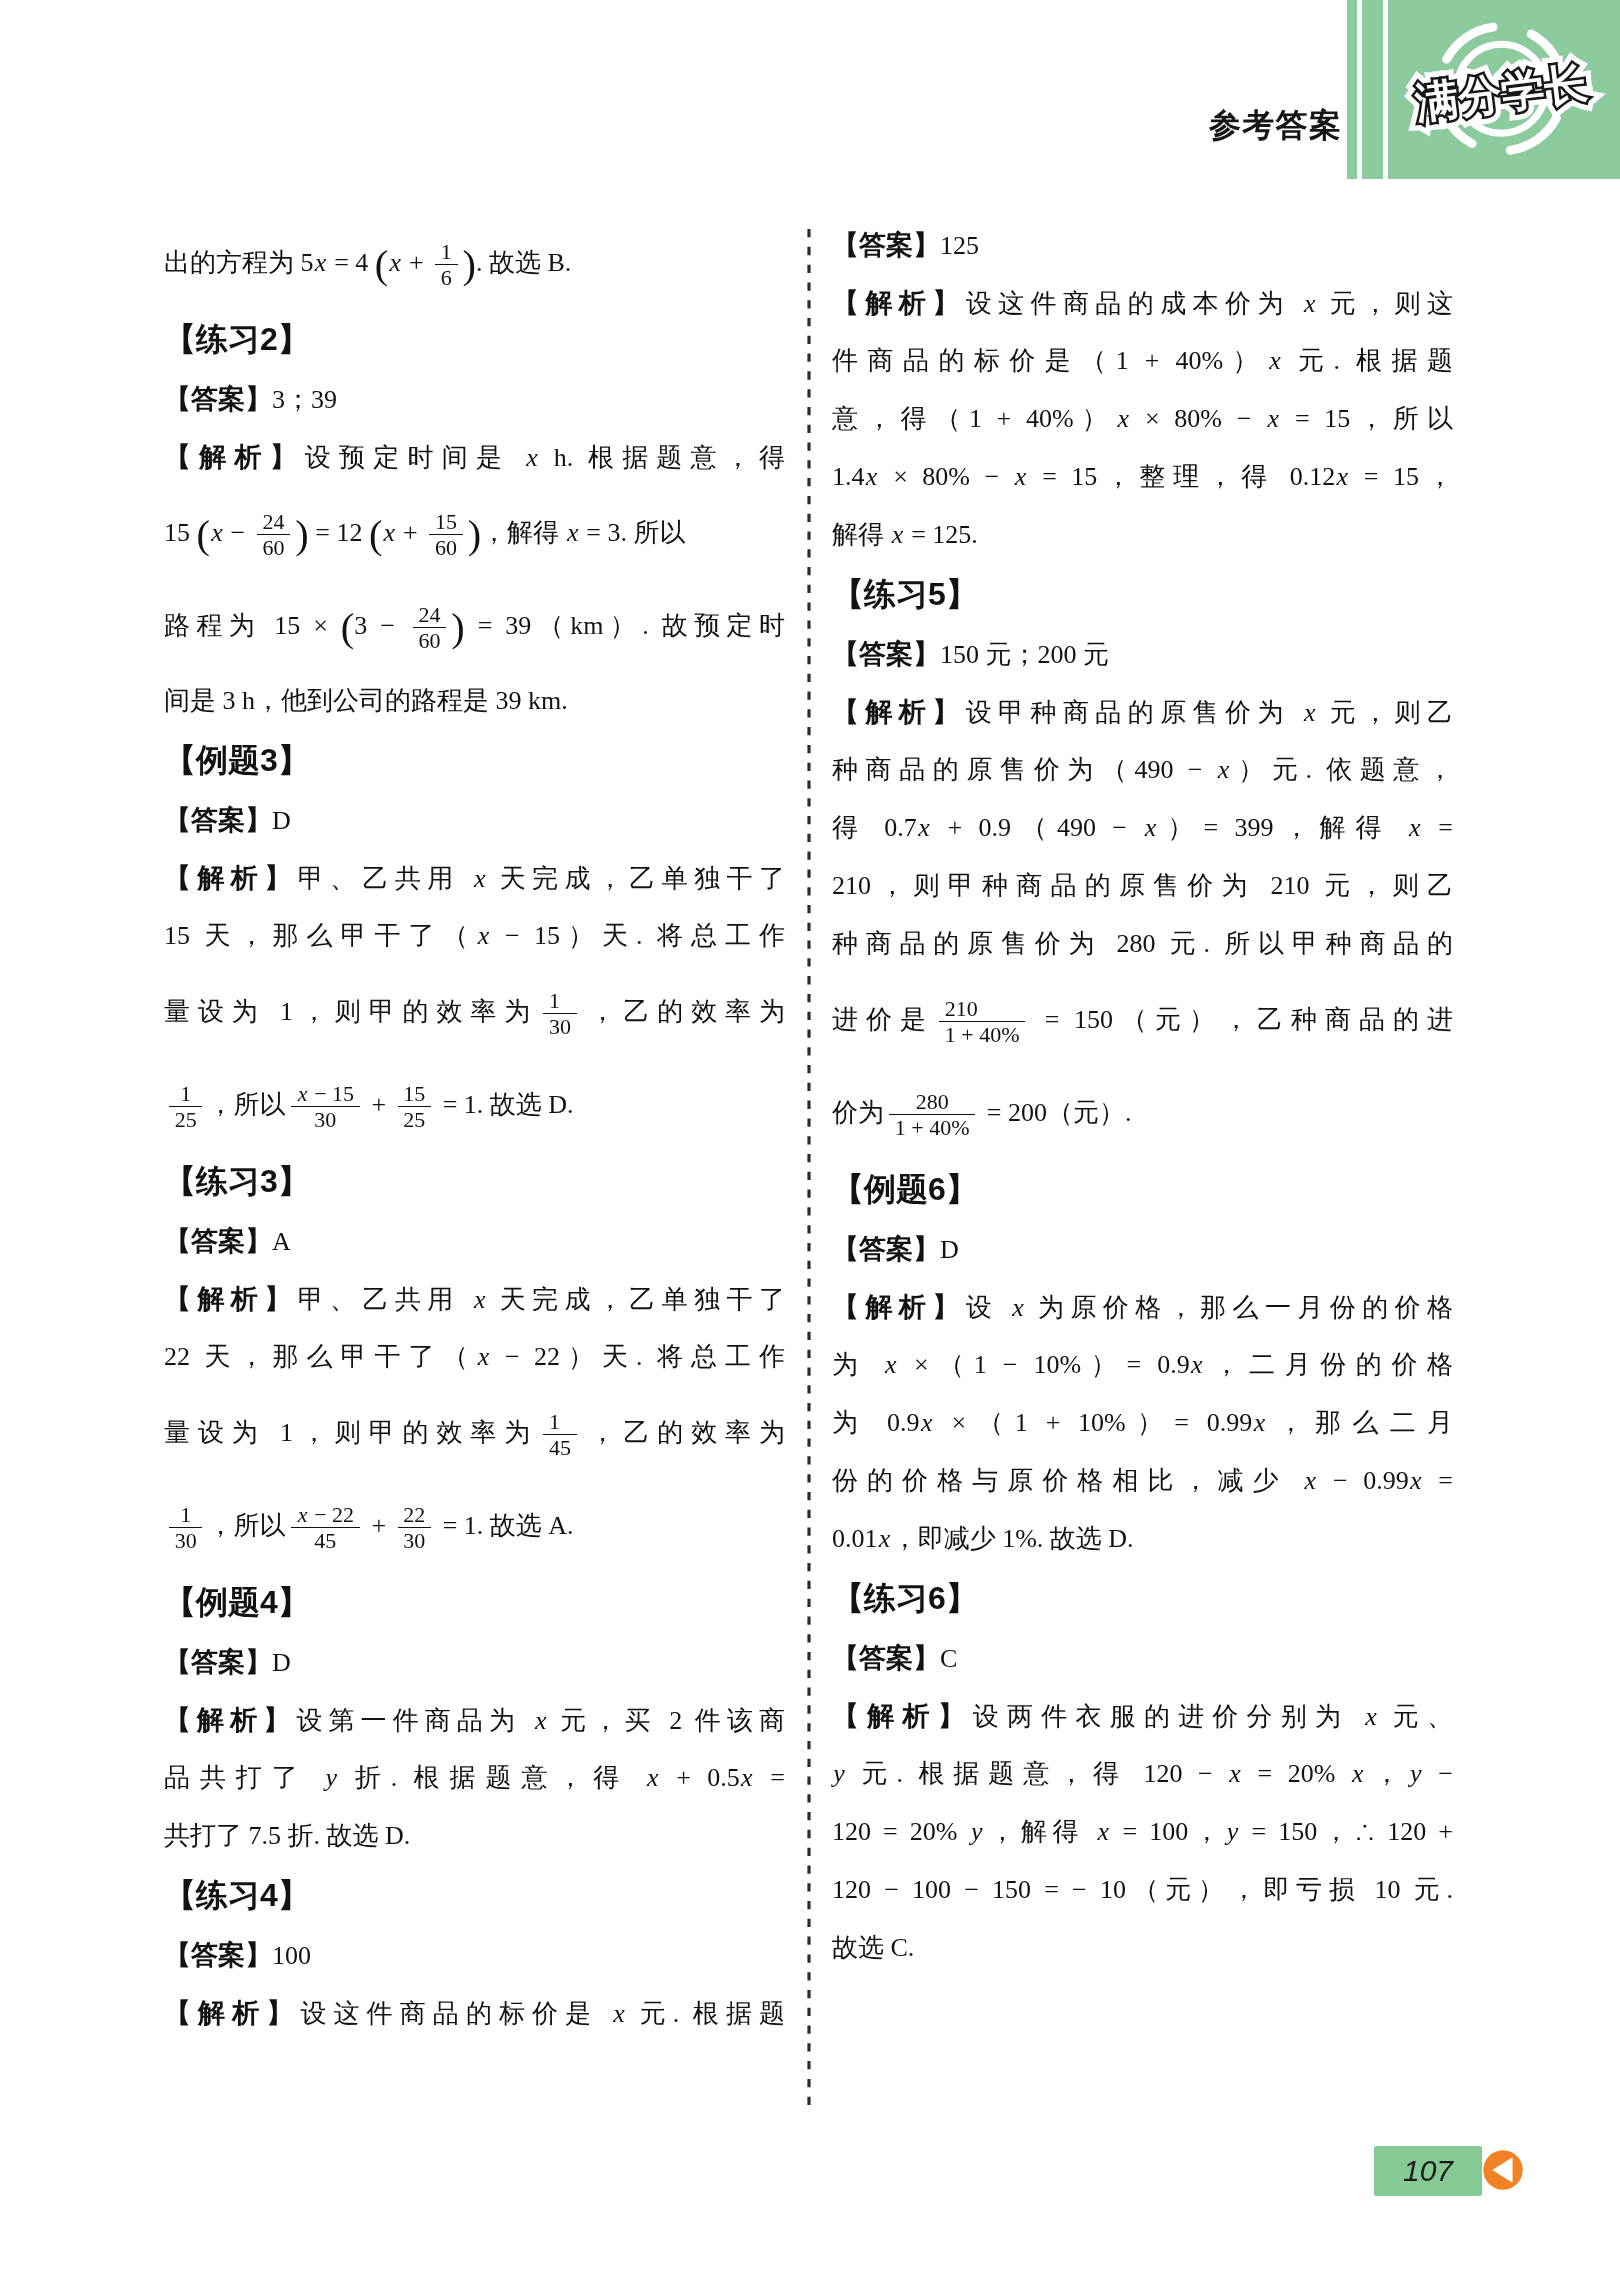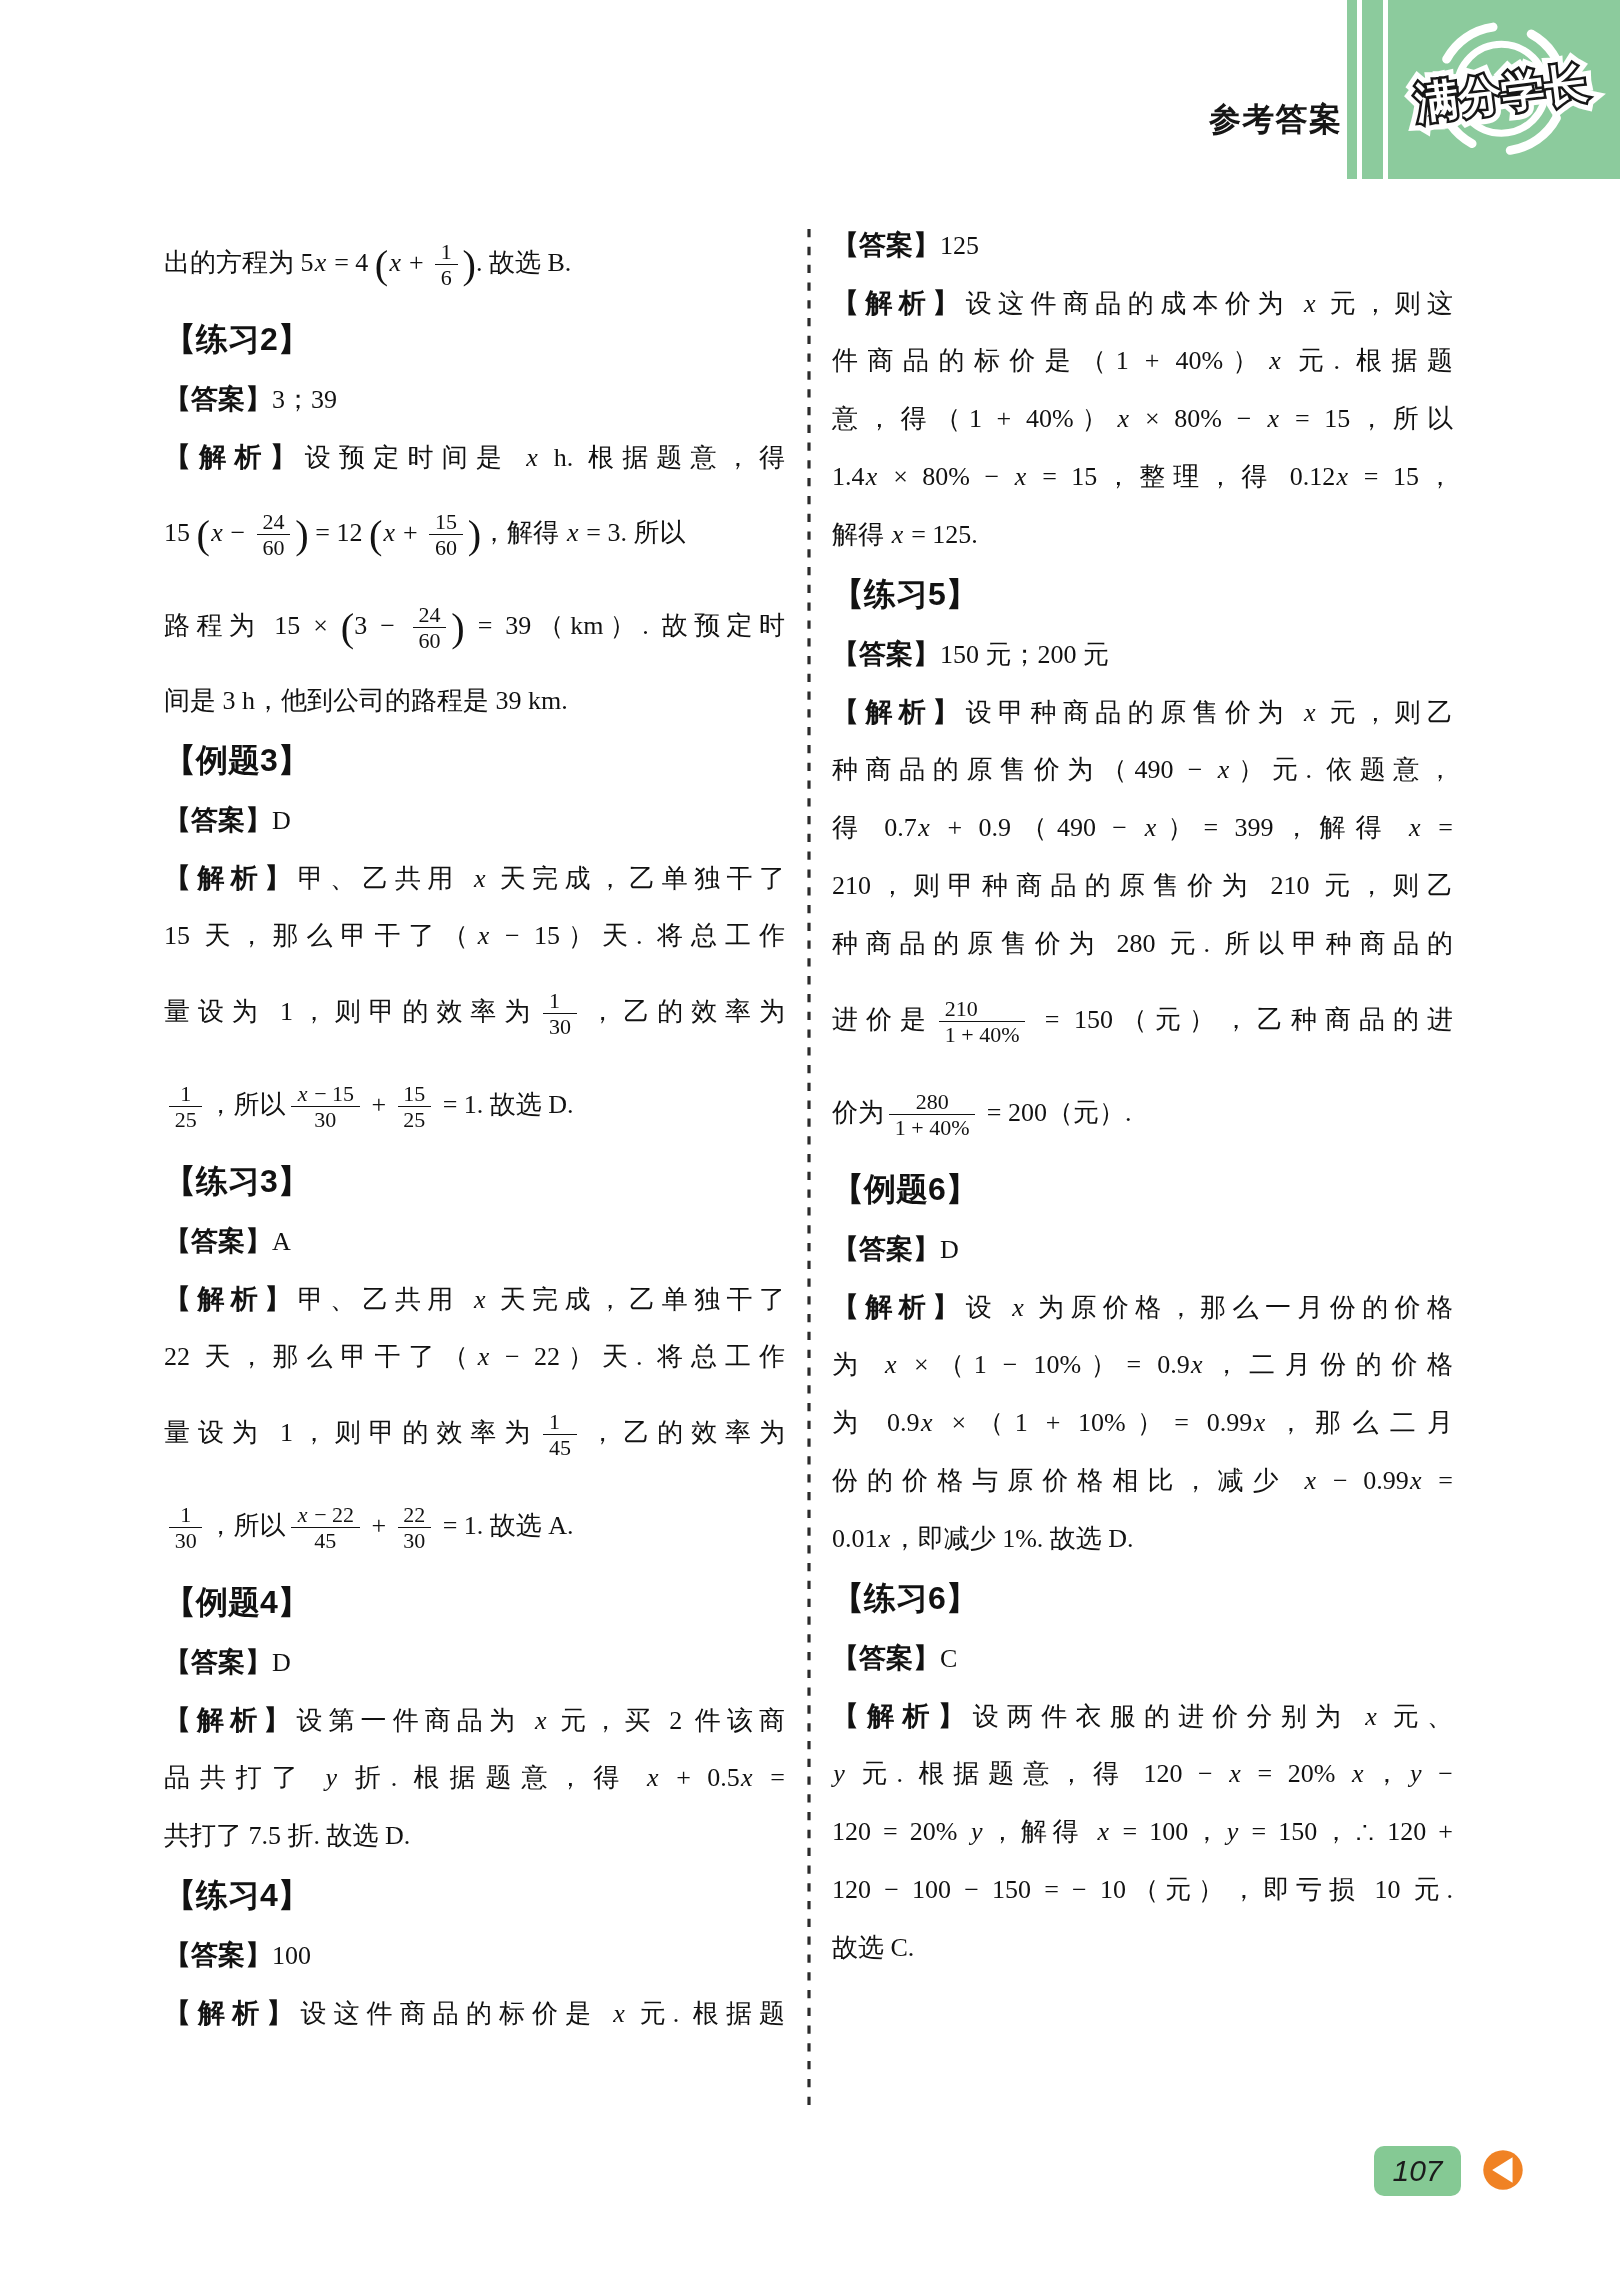--- a/index.html
+++ b/index.html
@@ -8,21 +8,21 @@
     background:#ffffff;
     position:relative;
     font-family:"Liberation Serif","DejaVu Serif",serif;
     color:#121212;
     overflow:hidden;
   }
   .page { position:absolute; inset:0; overflow:hidden; }
 
   
   .hdr-title {
-    position:absolute; left:1209px; top:100px;
+    position:absolute; left:1209px; top:106px;
     height:39px; line-height:39px;
     font-family:"Liberation Sans","DejaVu Sans",sans-serif;
     font-weight:bold; font-size:32px; letter-spacing:1.3px; color:#161616;
   }
   .gbar { position:absolute; top:0; height:179px; background:#8ccb9d; }
   .gbar.thin  { left:1347px; width:9.5px; }
   .gbar.thick { left:1362px; width:21px; }
   .gblock { position:absolute; top:0; left:1388px; width:232px; height:179px; background:#8ccb9d; }
   .logo-svg { position:absolute; left:1396px; top:11.4px; }
   .logo-svg text {
@@ -54,22 +54,22 @@
   .frac {
     display:inline-block; vertical-align:middle; text-align:center;
     line-height:1.12; font-size:22px; margin:0 5.1px;
   }
   .frac .num { display:block; padding:0 5.7px; }
   .frac .den { display:block; border-top:1.9px solid #121212; padding:0.6px 5.7px 0 5.7px; }
   .bigp { font-size:1.55em; vertical-align:middle; line-height:0; }
 
   
   .page-badge {
-    position:absolute; left:1374px; top:2146px; width:87px; height:50px;
-    background:#85c994; border-radius:10px;
+    position:absolute; left:1374px; top:2146px; width:108px; height:50px;
+    background:#85c994; border-radius:2px;
     text-align:center; line-height:50px;
     font-family:"Liberation Sans","DejaVu Sans",sans-serif;
     font-style:italic; font-size:30px; color:#1c1c1c;
   }
   .arrow-svg { position:absolute; left:1482px; top:2149px; }
 </style>
 </head>
 <body>
 
 <div class="page">

